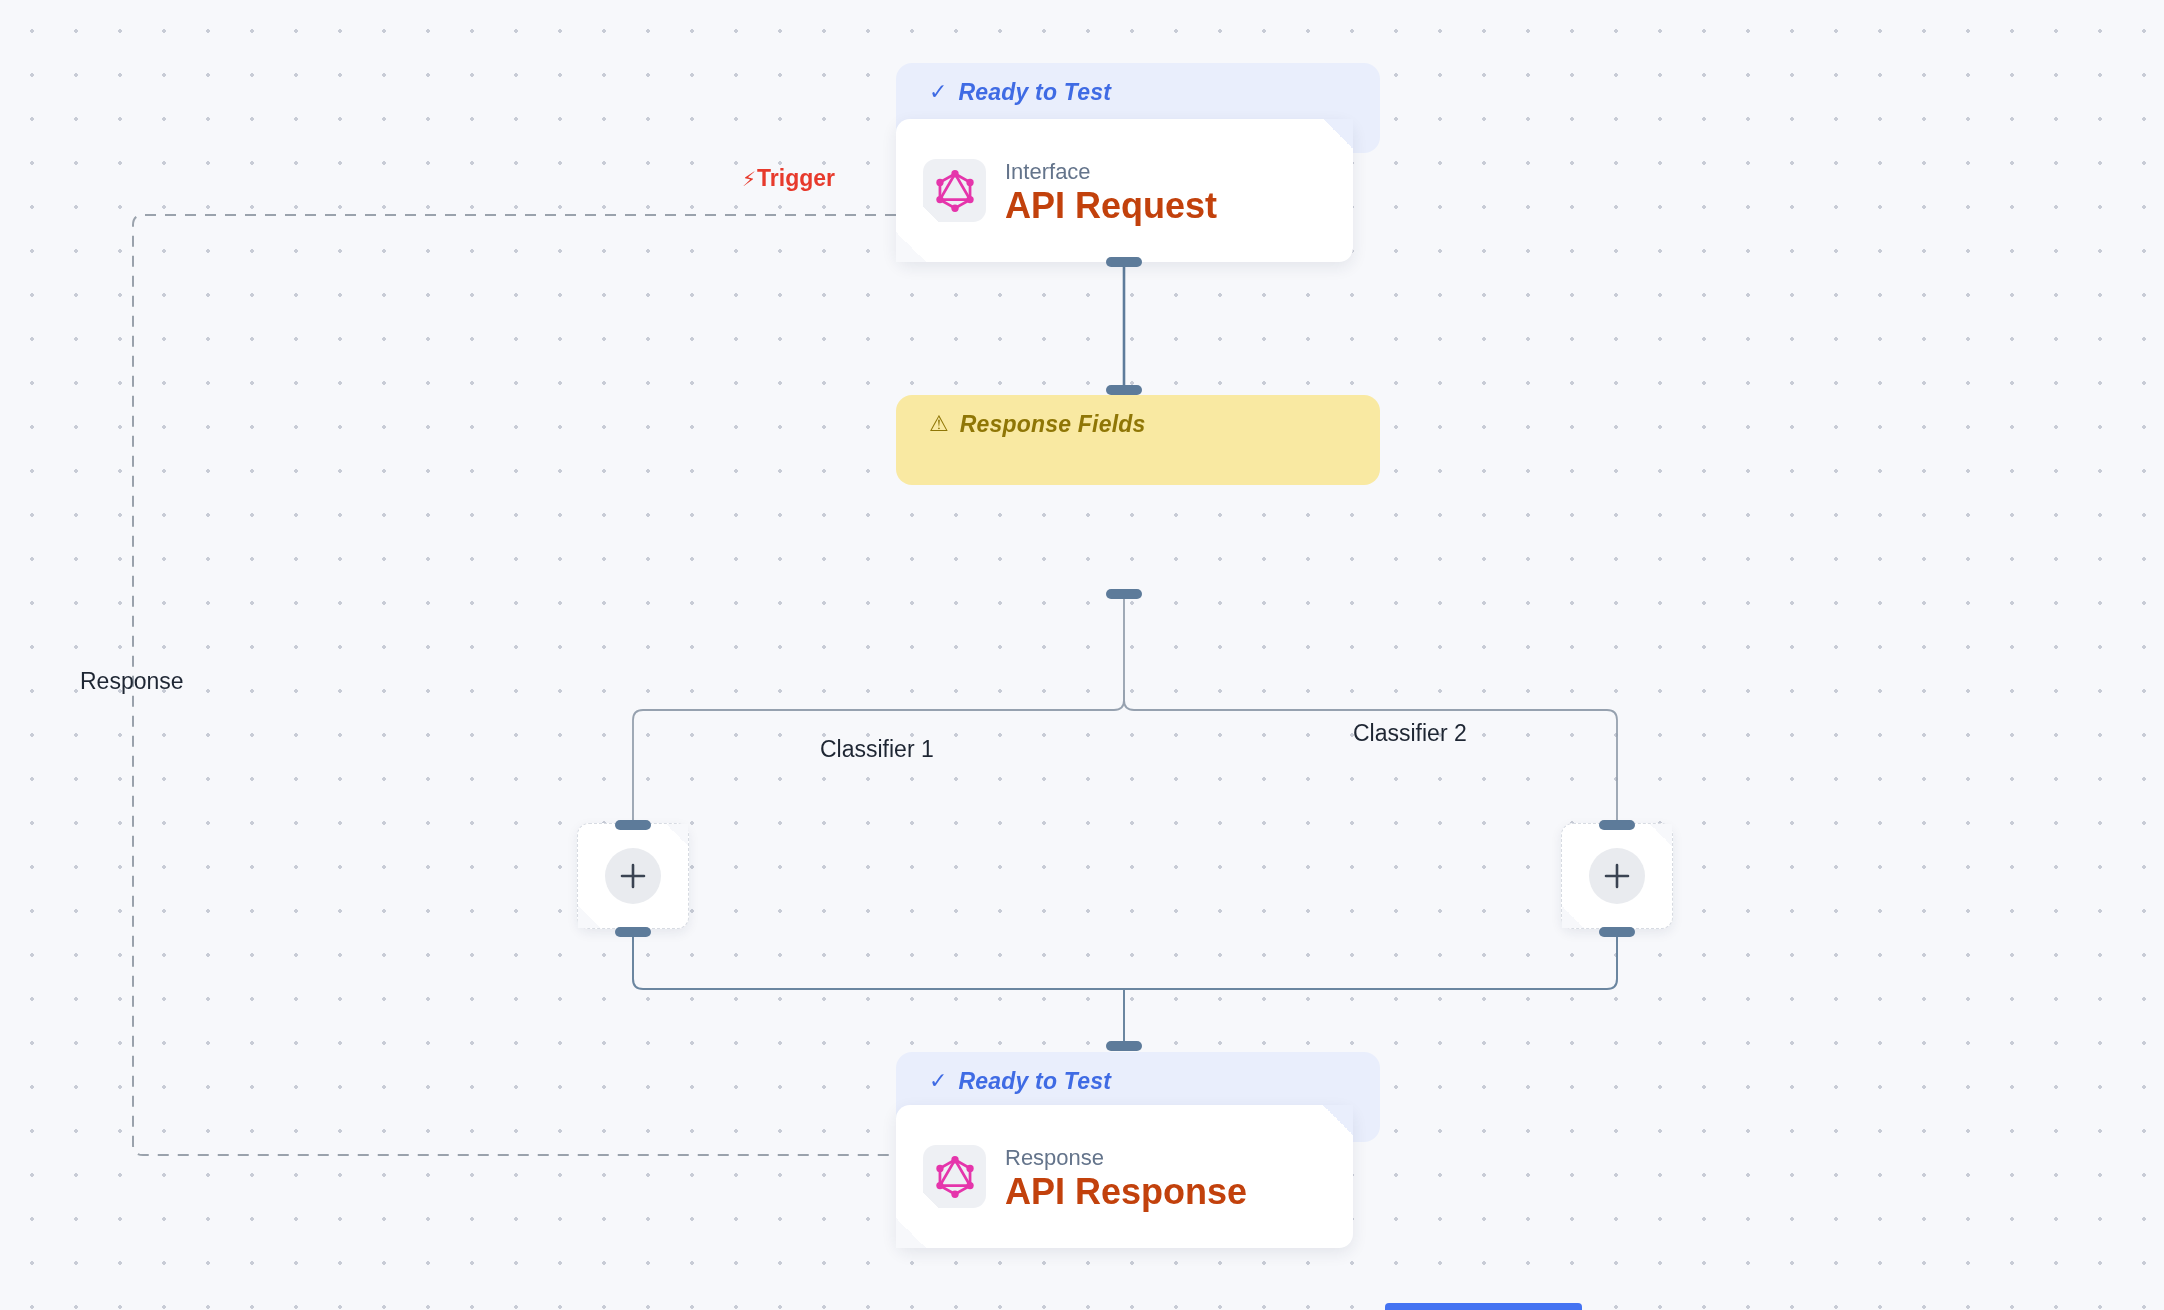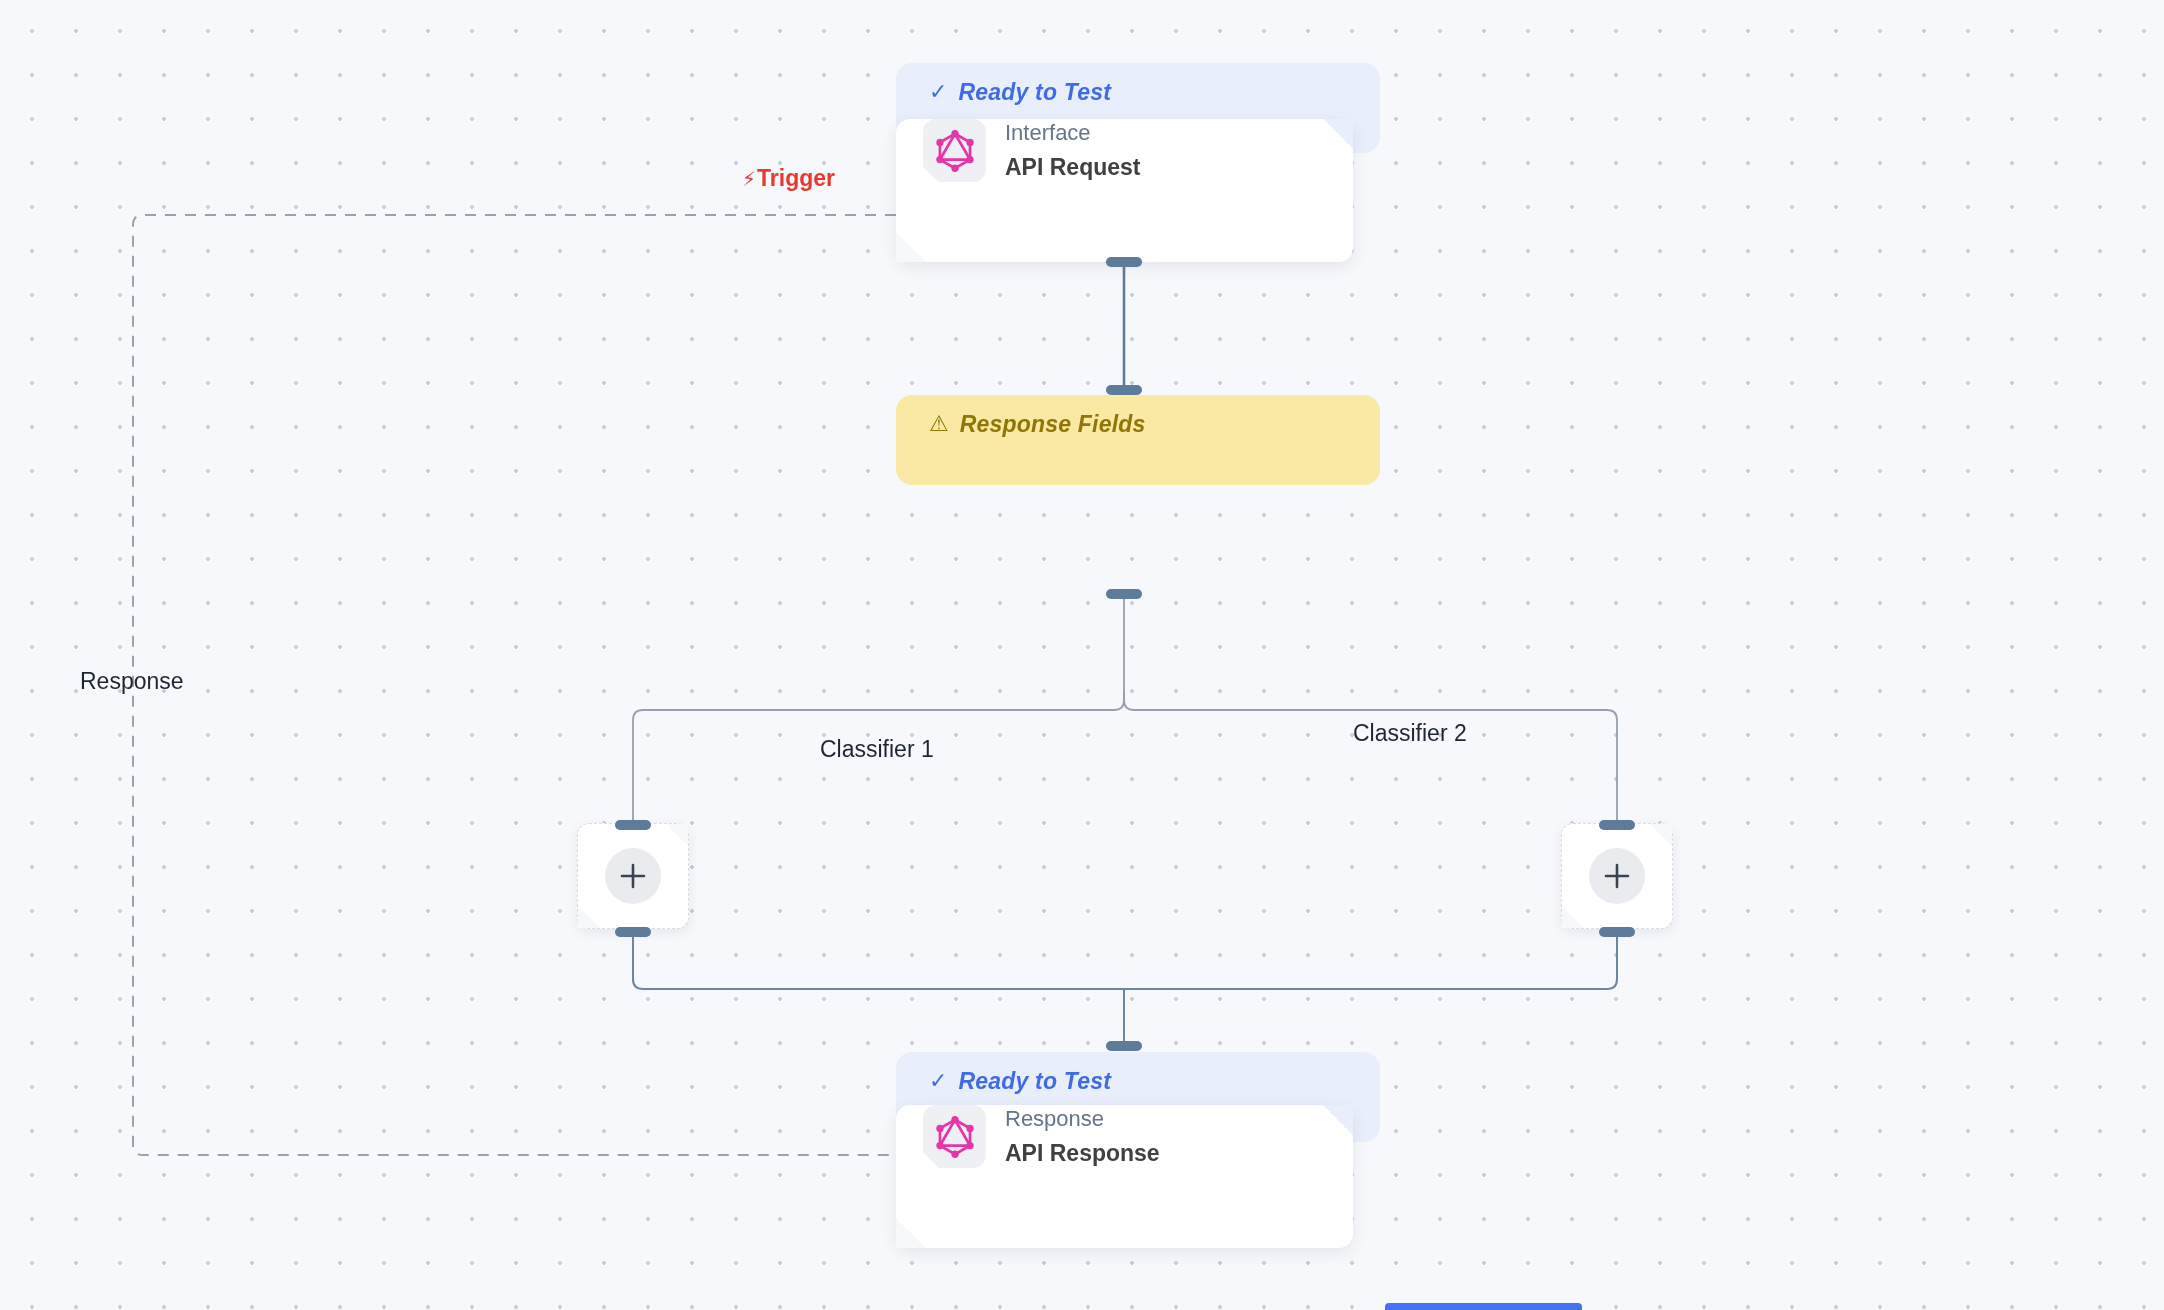--- a/index.html
+++ b/index.html
@@ -31,21 +31,21 @@
   .hdr-blue  { background: #e9eefc; color: #3f6be4; }
   .hdr-yellow{ background: #f9e9a2; color: #8f7606; }
   .node-header .st-icon { font-size: 22px; margin-right: 11px; font-weight: 400; line-height: 30px;}
   .node-header .st-text { line-height: 30px; letter-spacing: .2px; font-style: italic;}
   .node-body {
     position: absolute; left: 0; top: 56px;
     width: 457px; height: 143px;
     background: #ffffff;
     border-radius: 14px;
     box-shadow: 0 5px 16px rgba(28,40,80,0.09);
-    display: flex; align-items: flex-start;
+    display: flex; align-items: center;
     padding-left: 27px;
   }
   .node-body.bordered {
     border: 2px solid #5b7898;
     box-shadow: 0 5px 16px rgba(28,40,80,0.10);
   }
   
   .cut { position: absolute; width: 30px; height: 30px; z-index: 3; }
   .cut-tr { top: 0; right: 0;
     background: linear-gradient(to top right, transparent 50%, var(--cutcol) 50%); }
@@ -64,21 +64,21 @@
     position: relative; flex: 0 0 auto;
   }
   .icon-tile .tile-cut {
     position: absolute; left: 0; bottom: 0; width: 16px; height: 16px;
     background: linear-gradient(to bottom left, transparent 50%, #ffffff 50%);
   }
   .tile-gray { background: #eef0f4; }
   .tile-pink { background: #fbe5e4; }
   .node-text { margin-left: 19px; }
   .node-type  { font-size: 22px; color: #64748b; line-height: 27px; }
-  .node-title { font-size: 23px; font-weight: 700; color: #404040; line-height: 34px; margin-top: 4px; }
+  .node-title { font-size: 36px; font-weight: 700; color: #c2410c; line-height: 34px; margin-top: 4px; }
 
   
   .port {
     position: absolute; width: 36px; height: 10px;
     background: #5d7b9a; border-radius: 5px; z-index: 4;
   }
 
   
   .add-card {
     position: absolute; width: 112px; height: 106px; z-index: 2;

